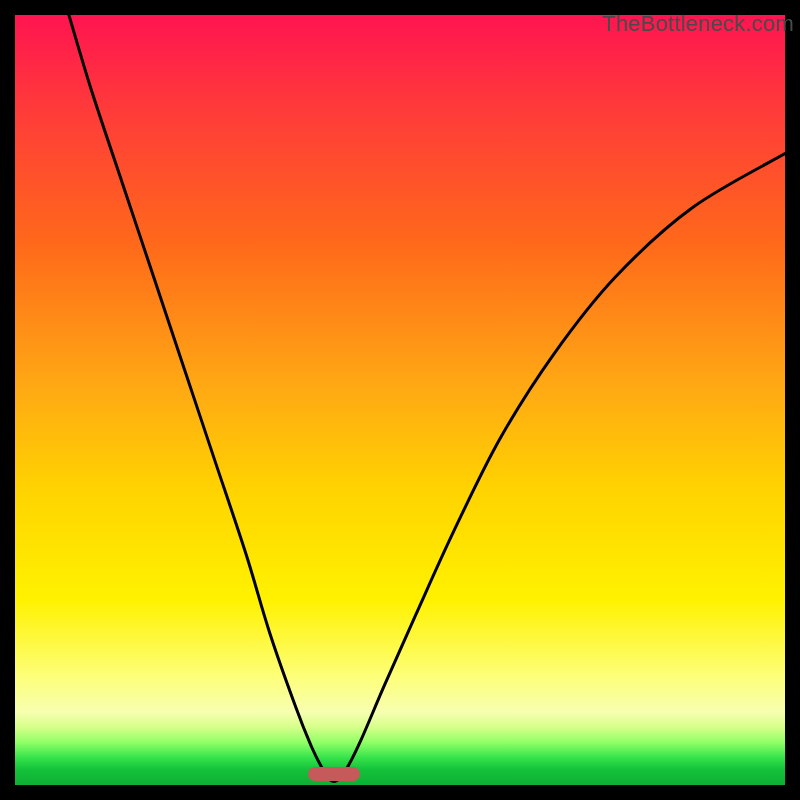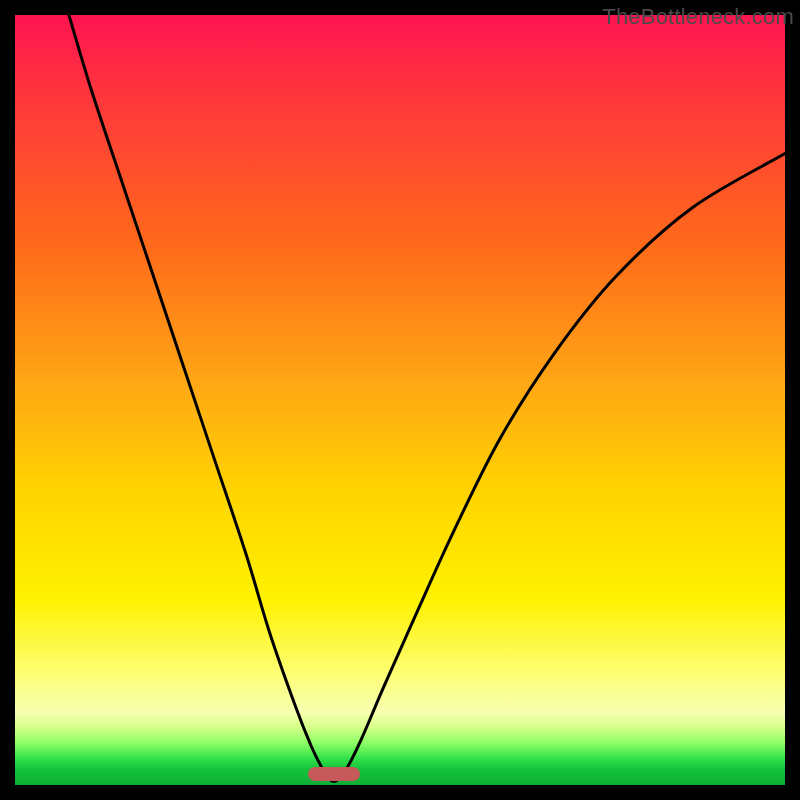--- a/index.html
+++ b/index.html
@@ -45,21 +45,21 @@
       #f7ffb0 90.5%,
       #d6ff8a 92.5%,
       #8fff66 94.5%,
       #34e24a 96.5%,
       #14c23a 98%,
       #0eae34 100%
     );
   }
   .watermark {
     position: absolute;
-    top: 4px;
+    top: 11px;
     right: 6px;
     color: #4a4a4a;
     font-size: 22px;
     letter-spacing: 0.2px;
     font-weight: 400;
     user-select: none;
   }
   svg.curve {
     position: absolute;
     left: 0;

